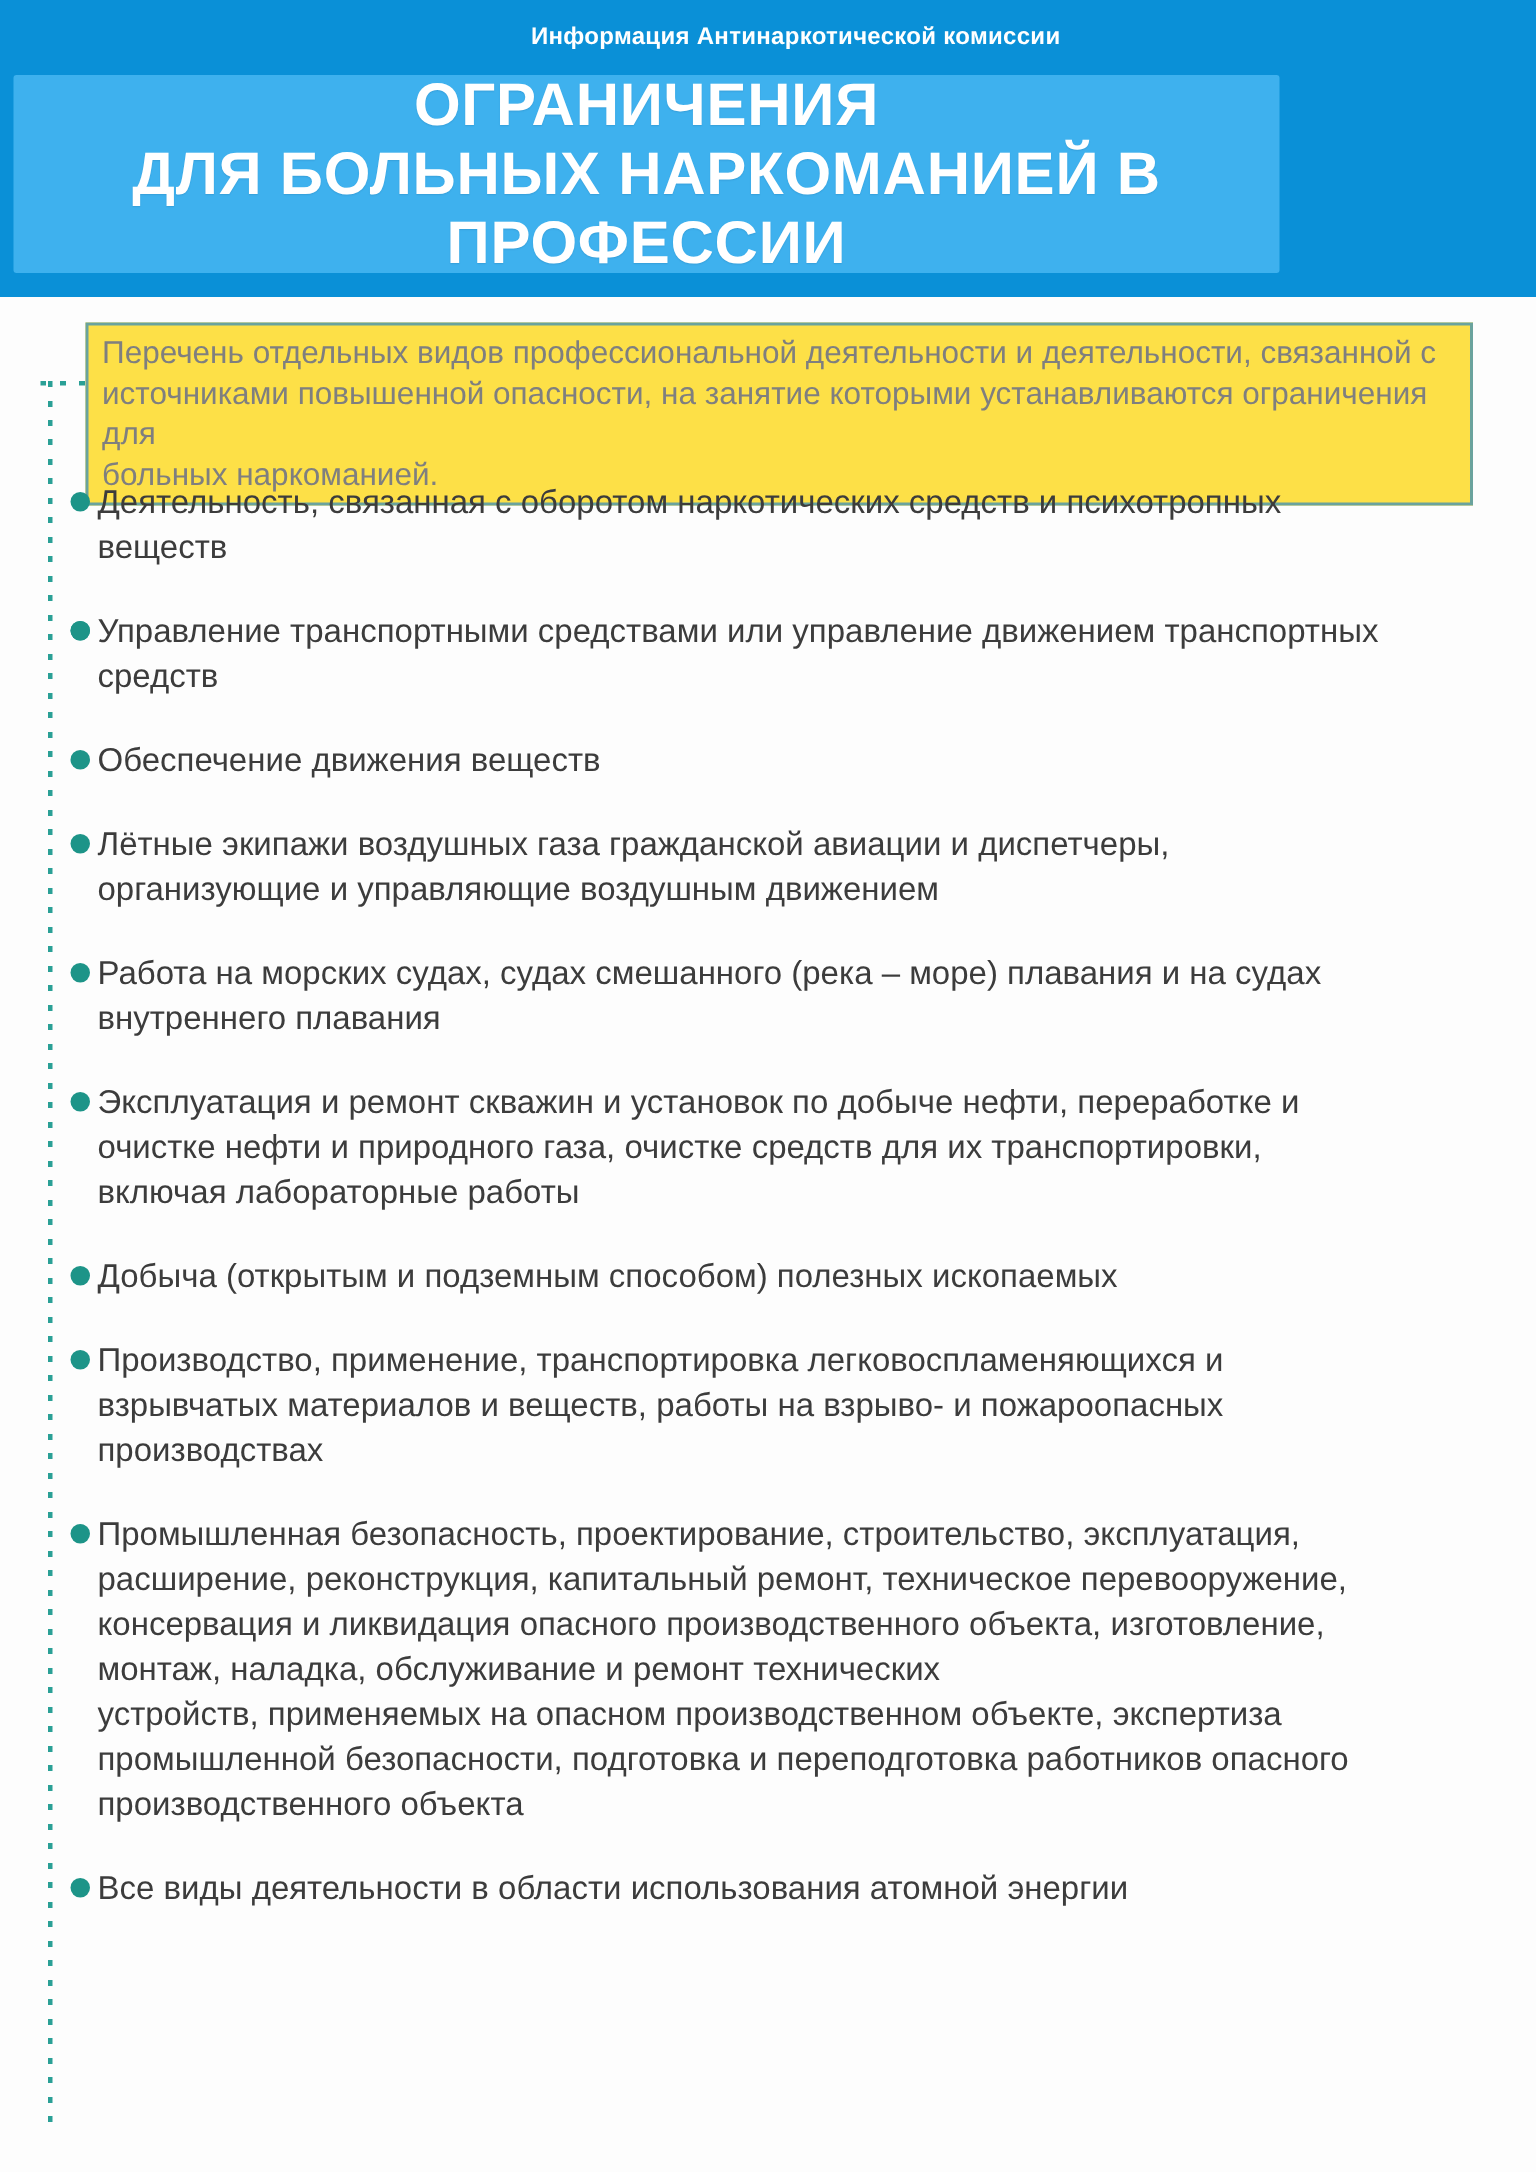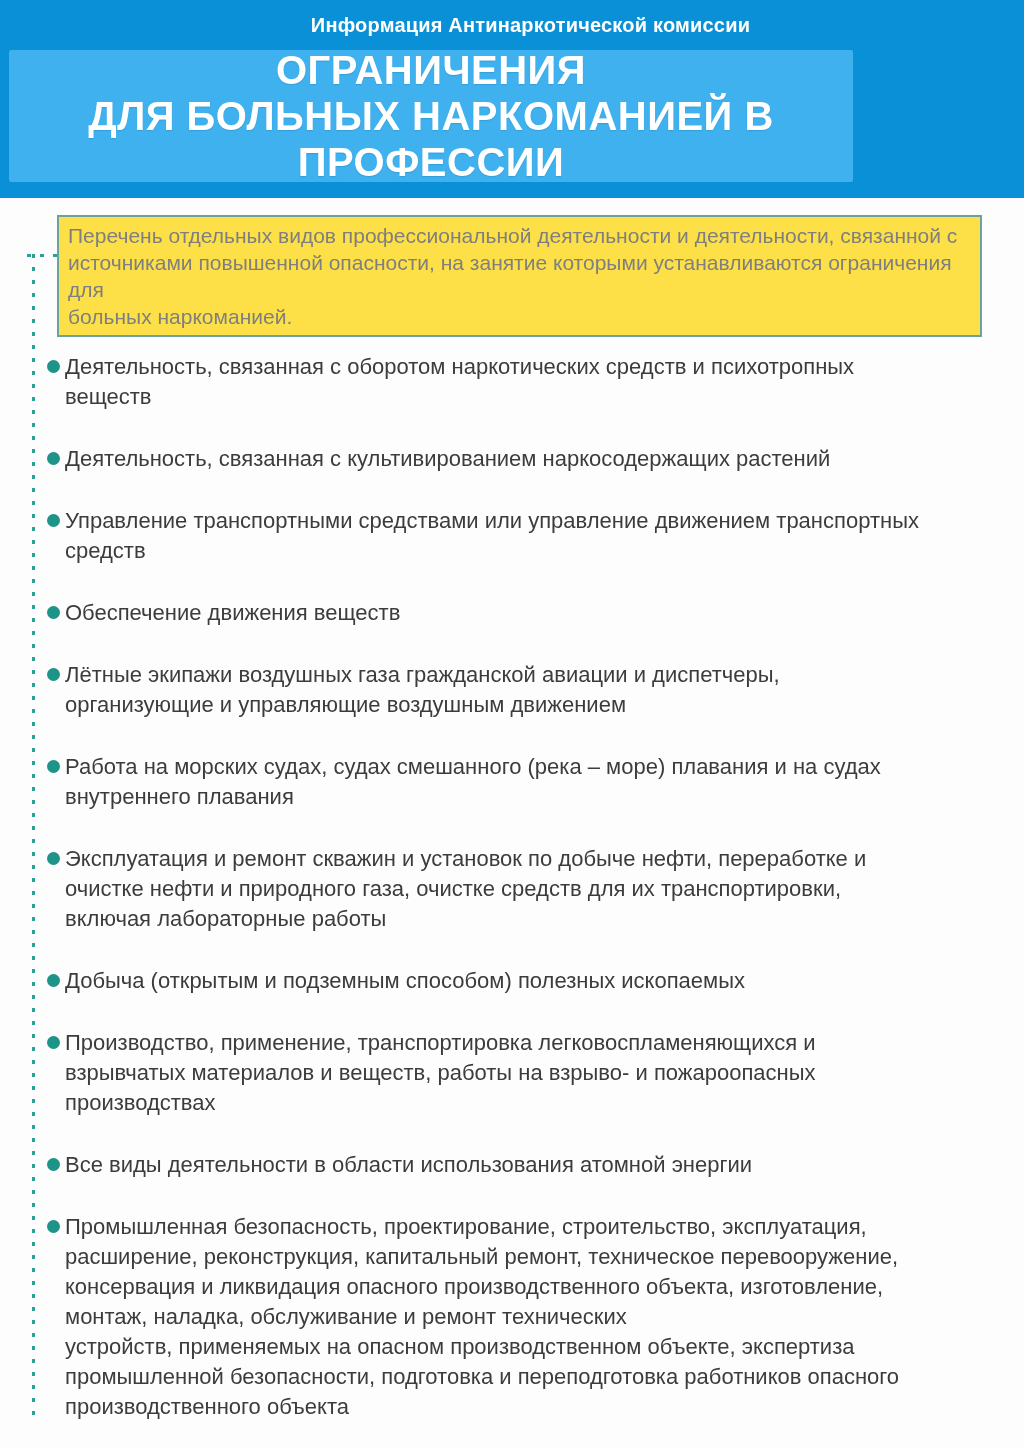--- a/index.html
+++ b/index.html
@@ -23,21 +23,21 @@
   }
   .kicker {
     position: absolute;
     top: 0; left: 0;
     width: 100%;
     height: 50px;
     display: flex;
     align-items: center;
     justify-content: center;
     color: #ffffff;
-    font-size: 20px;
+    font-size: 16px;
     font-weight: bold;
     letter-spacing: 0.2px;
     padding-left: 37px;
   }
   .title-panel {
     position: absolute;
     top: 50px;
     left: 9px;
     width: 844px;
     height: 132px;
@@ -112,21 +112,20 @@
     list-style: none;
   }
   ul.restrictions li {
     position: relative;
     padding-left: 18px;
     margin-bottom: 26px;
     color: #3c3c3c;
     font-size: 22px;
     line-height: 30px;
     white-space: pre-line;
-    margin-top: 32px;
   }
   ul.restrictions li .bullet {
     position: absolute;
     left: 0;
     top: 8px;
     width: 13px;
     height: 13px;
     border-radius: 50%;
     background: #1d9488;
   }
@@ -149,39 +148,39 @@
     <div class="intro-box">Перечень отдельных видов профессиональной деятельности и деятельности, связанной с
 источниками повышенной опасности, на занятие которыми устанавливаются ограничения для
 больных наркоманией.</div>
 
     <div class="dotted-line-h"></div>
     <div class="dotted-line-v"></div>
 
     <ul class="restrictions">
       <li><span class="bullet"></span><span>Деятельность, связанная с оборотом наркотических средств и психотропных
 веществ</span></li>
-      <li><span class="bullet"></span><span>Деятельность, связанная с культивированием наркосодержащих растений</span></li>
+      <li><span class="bullet"></span></li>
       <li><span class="bullet"></span><span>Управление транспортными средствами или управление движением транспортных
 средств</span></li>
       <li><span class="bullet"></span><span>Обеспечение движения веществ</span></li>
       <li><span class="bullet"></span><span>Лётные экипажи воздушных газа гражданской авиации и диспетчеры,
 организующие и управляющие воздушным движением</span></li>
       <li><span class="bullet"></span><span>Работа на морских судах, судах смешанного (река – море) плавания и на судах
 внутреннего плавания</span></li>
       <li><span class="bullet"></span><span>Эксплуатация и ремонт скважин и установок по добыче нефти, переработке и
 очистке нефти и природного газа, очистке средств для их транспортировки,
 включая лабораторные работы</span></li>
       <li><span class="bullet"></span><span>Добыча (открытым и подземным способом) полезных ископаемых</span></li>
       <li><span class="bullet"></span><span>Производство, применение, транспортировка легковоспламеняющихся и
 взрывчатых материалов и веществ, работы на взрыво- и пожароопасных
 производствах</span></li>
-      <li><span class="bullet"></span><span>Все виды деятельности в области использования атомной энергии</span></li>
       <li><span class="bullet"></span><span>Промышленная безопасность, проектирование, строительство, эксплуатация,
 расширение, реконструкция, капитальный ремонт, техническое перевооружение,
 консервация и ликвидация опасного производственного объекта, изготовление,
 монтаж, наладка, обслуживание и ремонт технических
 устройств, применяемых на опасном производственном объекте, экспертиза
 промышленной безопасности, подготовка и переподготовка работников опасного
 производственного объекта</span></li>
+      <li><span class="bullet"></span><span>Все виды деятельности в области использования атомной энергии</span></li>
     </ul>
 
   </div>
 </div>
 
 </body></html>

